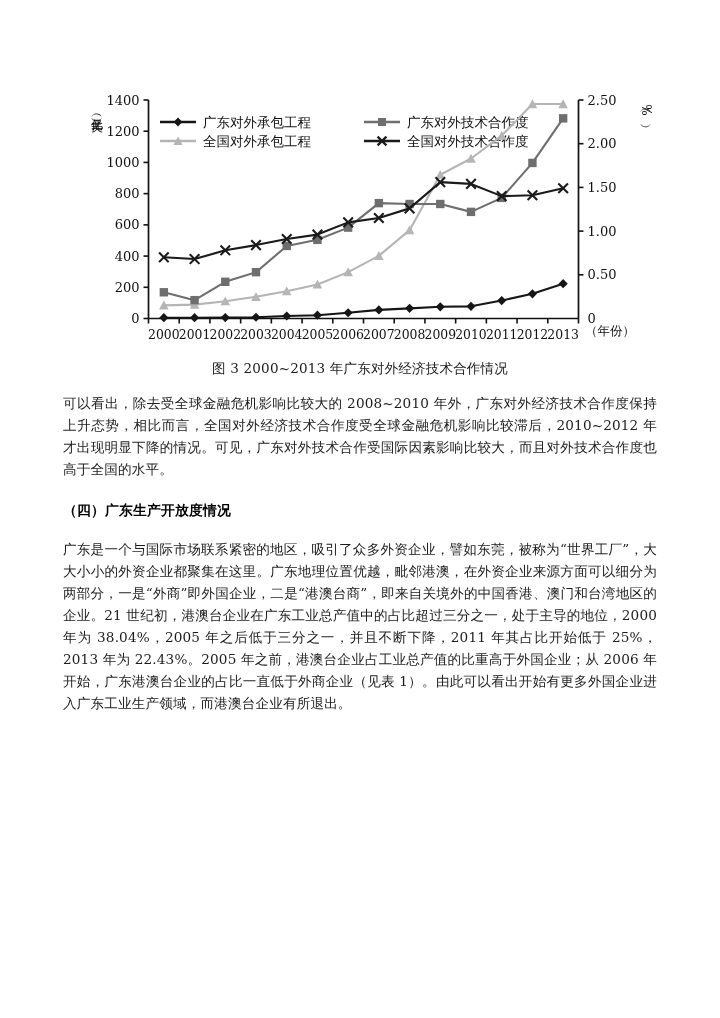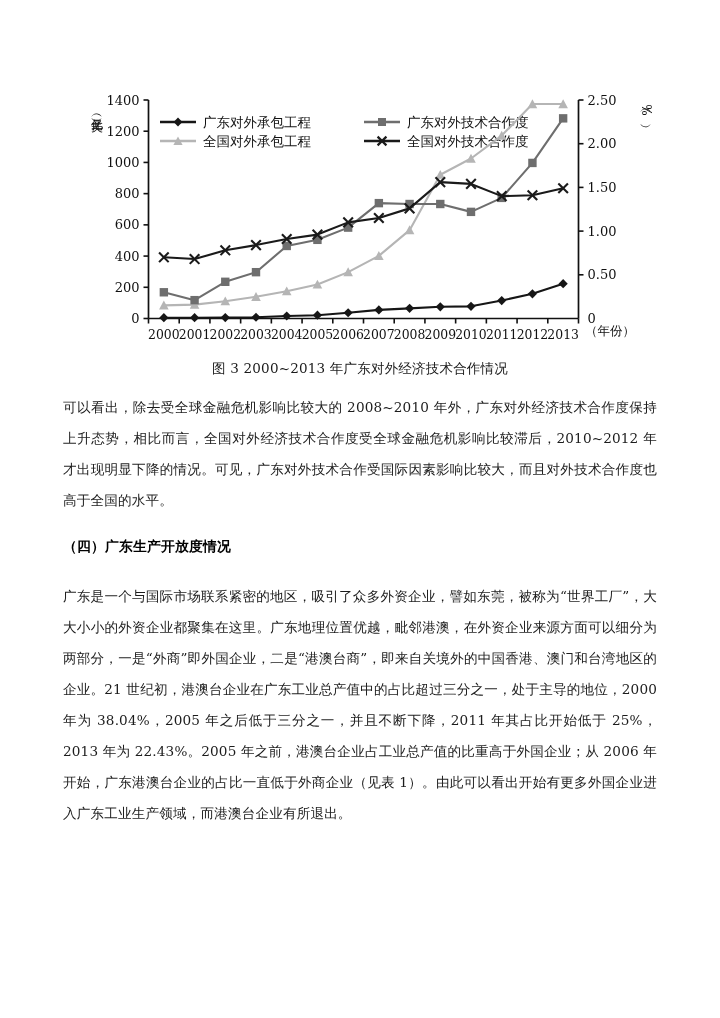--- a/index.html
+++ b/index.html
@@ -48,28 +48,28 @@
   
   .content {
     position: absolute;
     left: 63px;
     top: 392px;
     width: 594px;
   }
   p.body {
     margin: 0 0 3px 0;
     font-size: 13.6px;
-    line-height: 31px;
+    line-height: 22px;
     text-align: justify;
     text-justify: inter-character;
     letter-spacing: .15px;
     color: #1c1c1c;
   }
   h2.heading {
-    margin: 17px 0 16px 0;
+    margin: 17px 0 9px 0;
     font-size: 13.8px;
     line-height: 26px;
     font-weight: bold;
     letter-spacing: .2px;
     color: #000;
   }
   .gap-sm { height: 6px; }
 </style>
 </head>
 <body>

